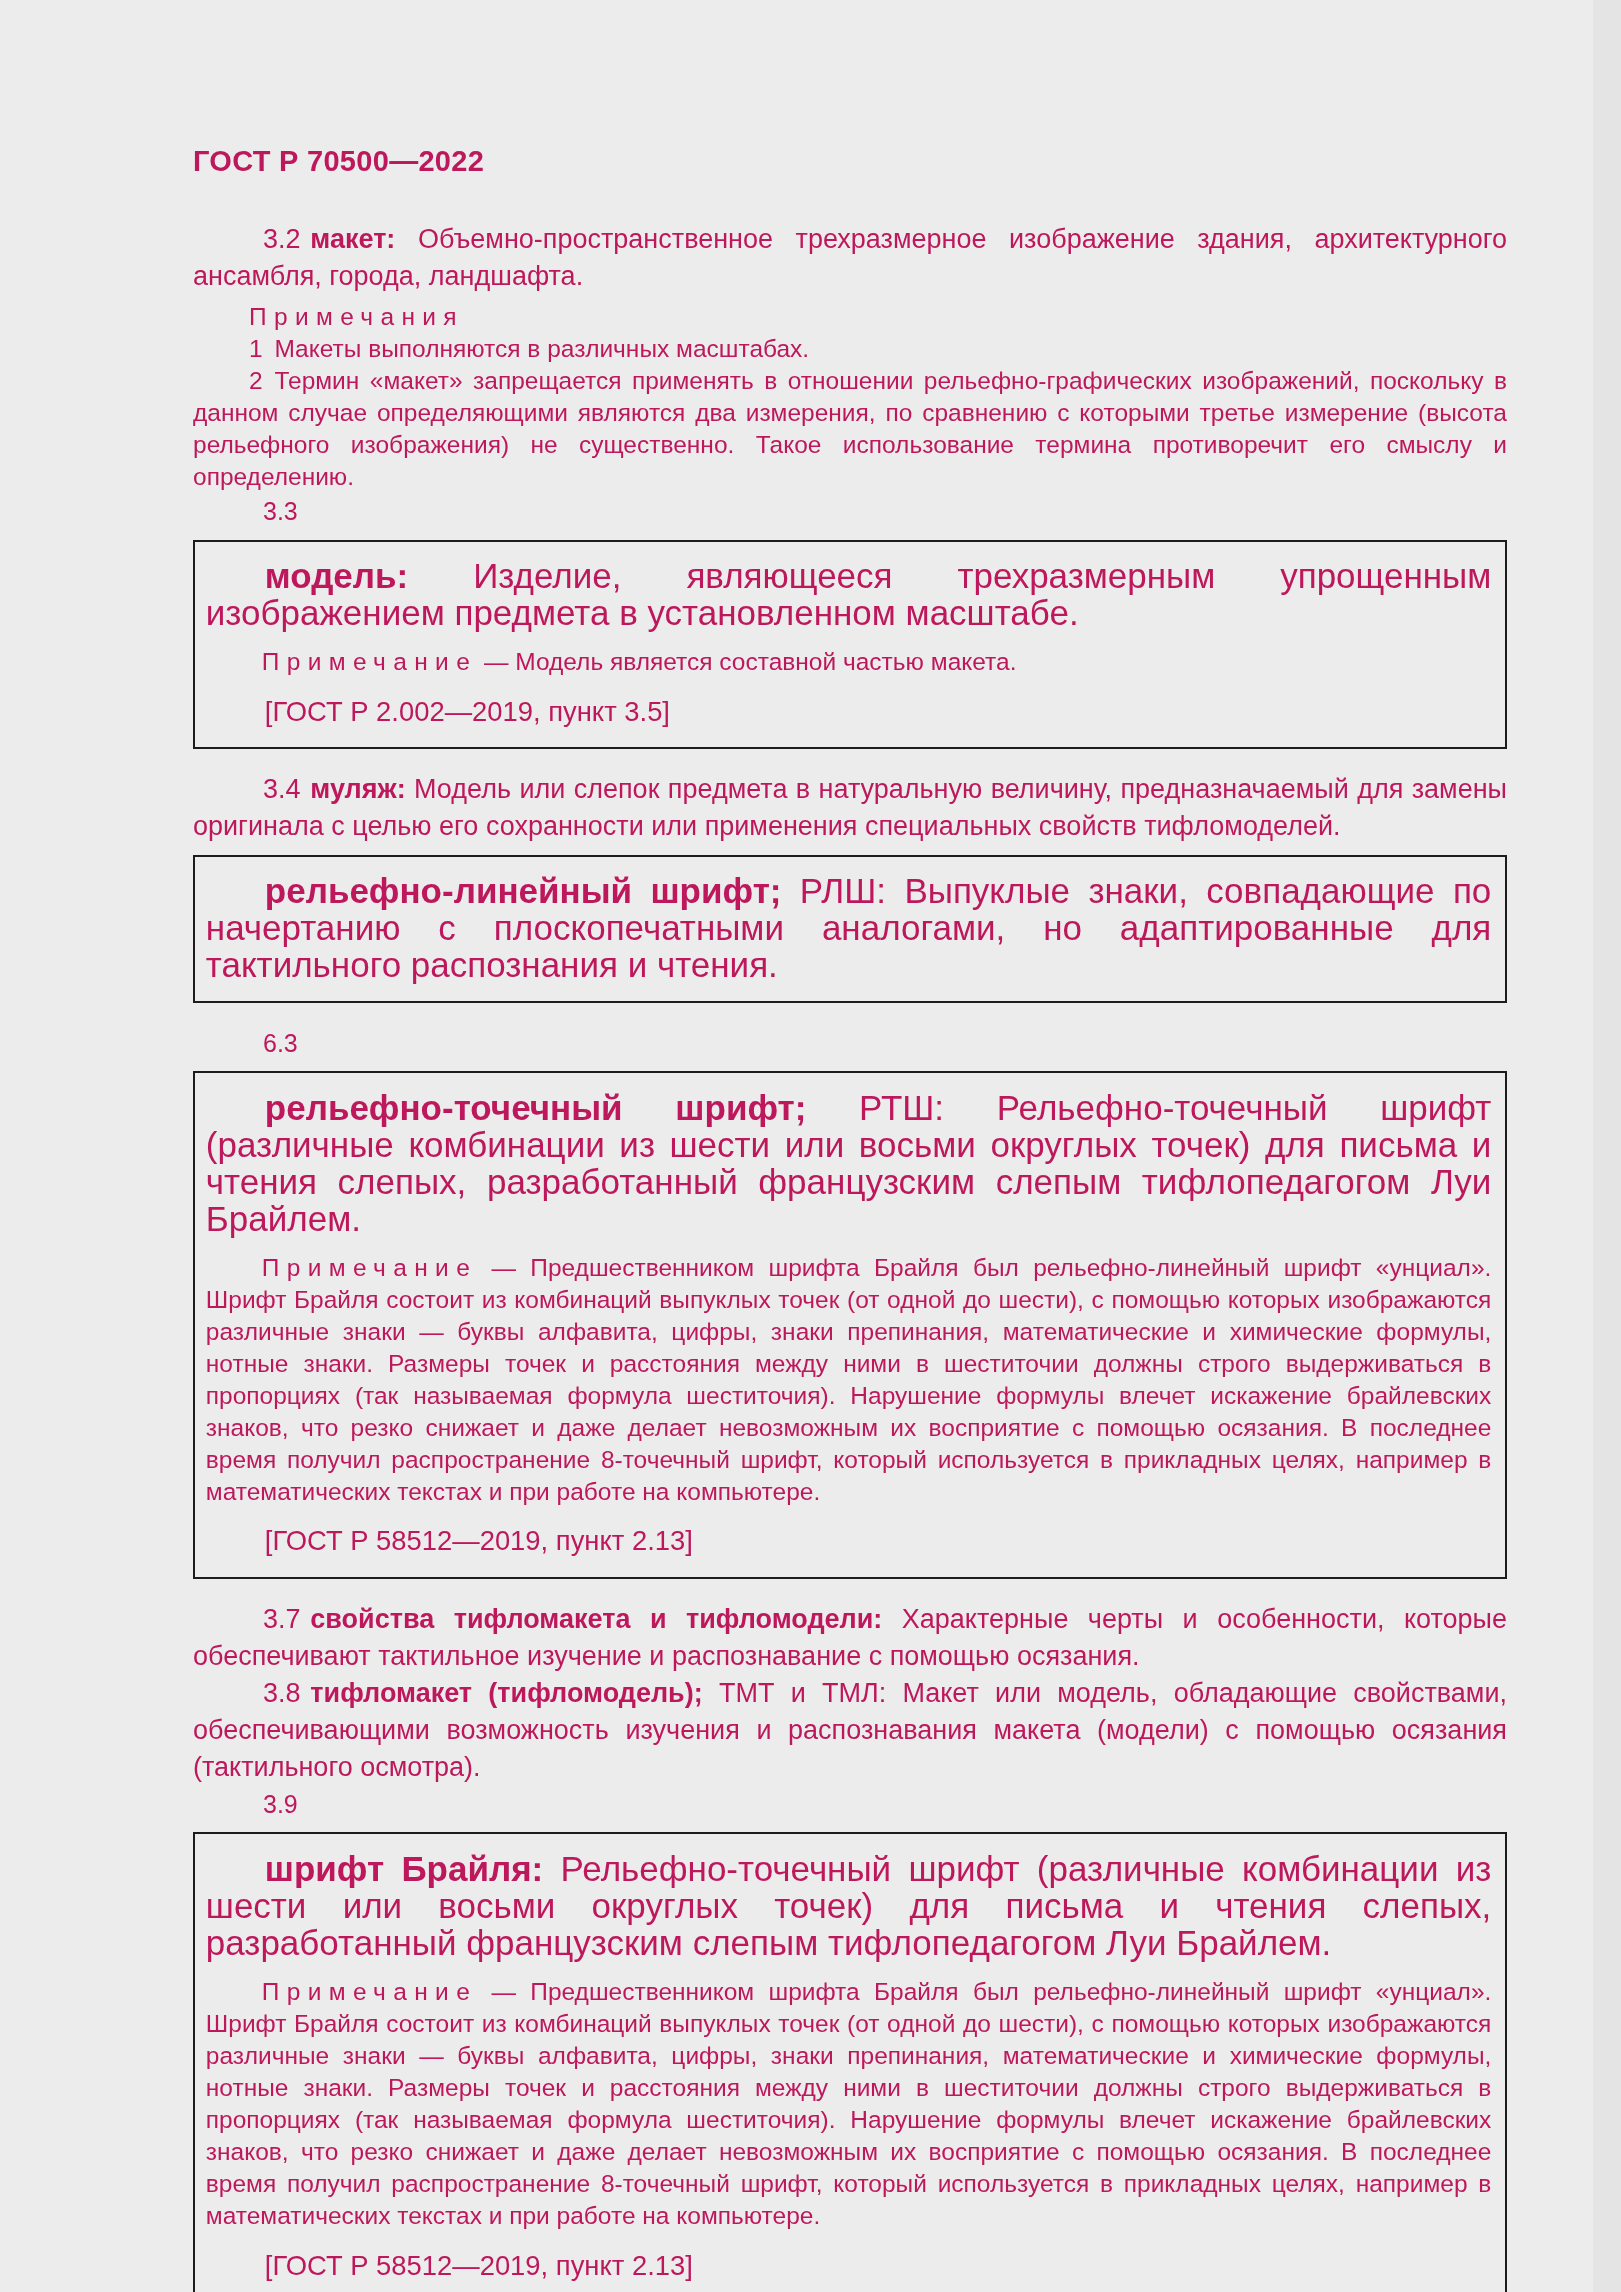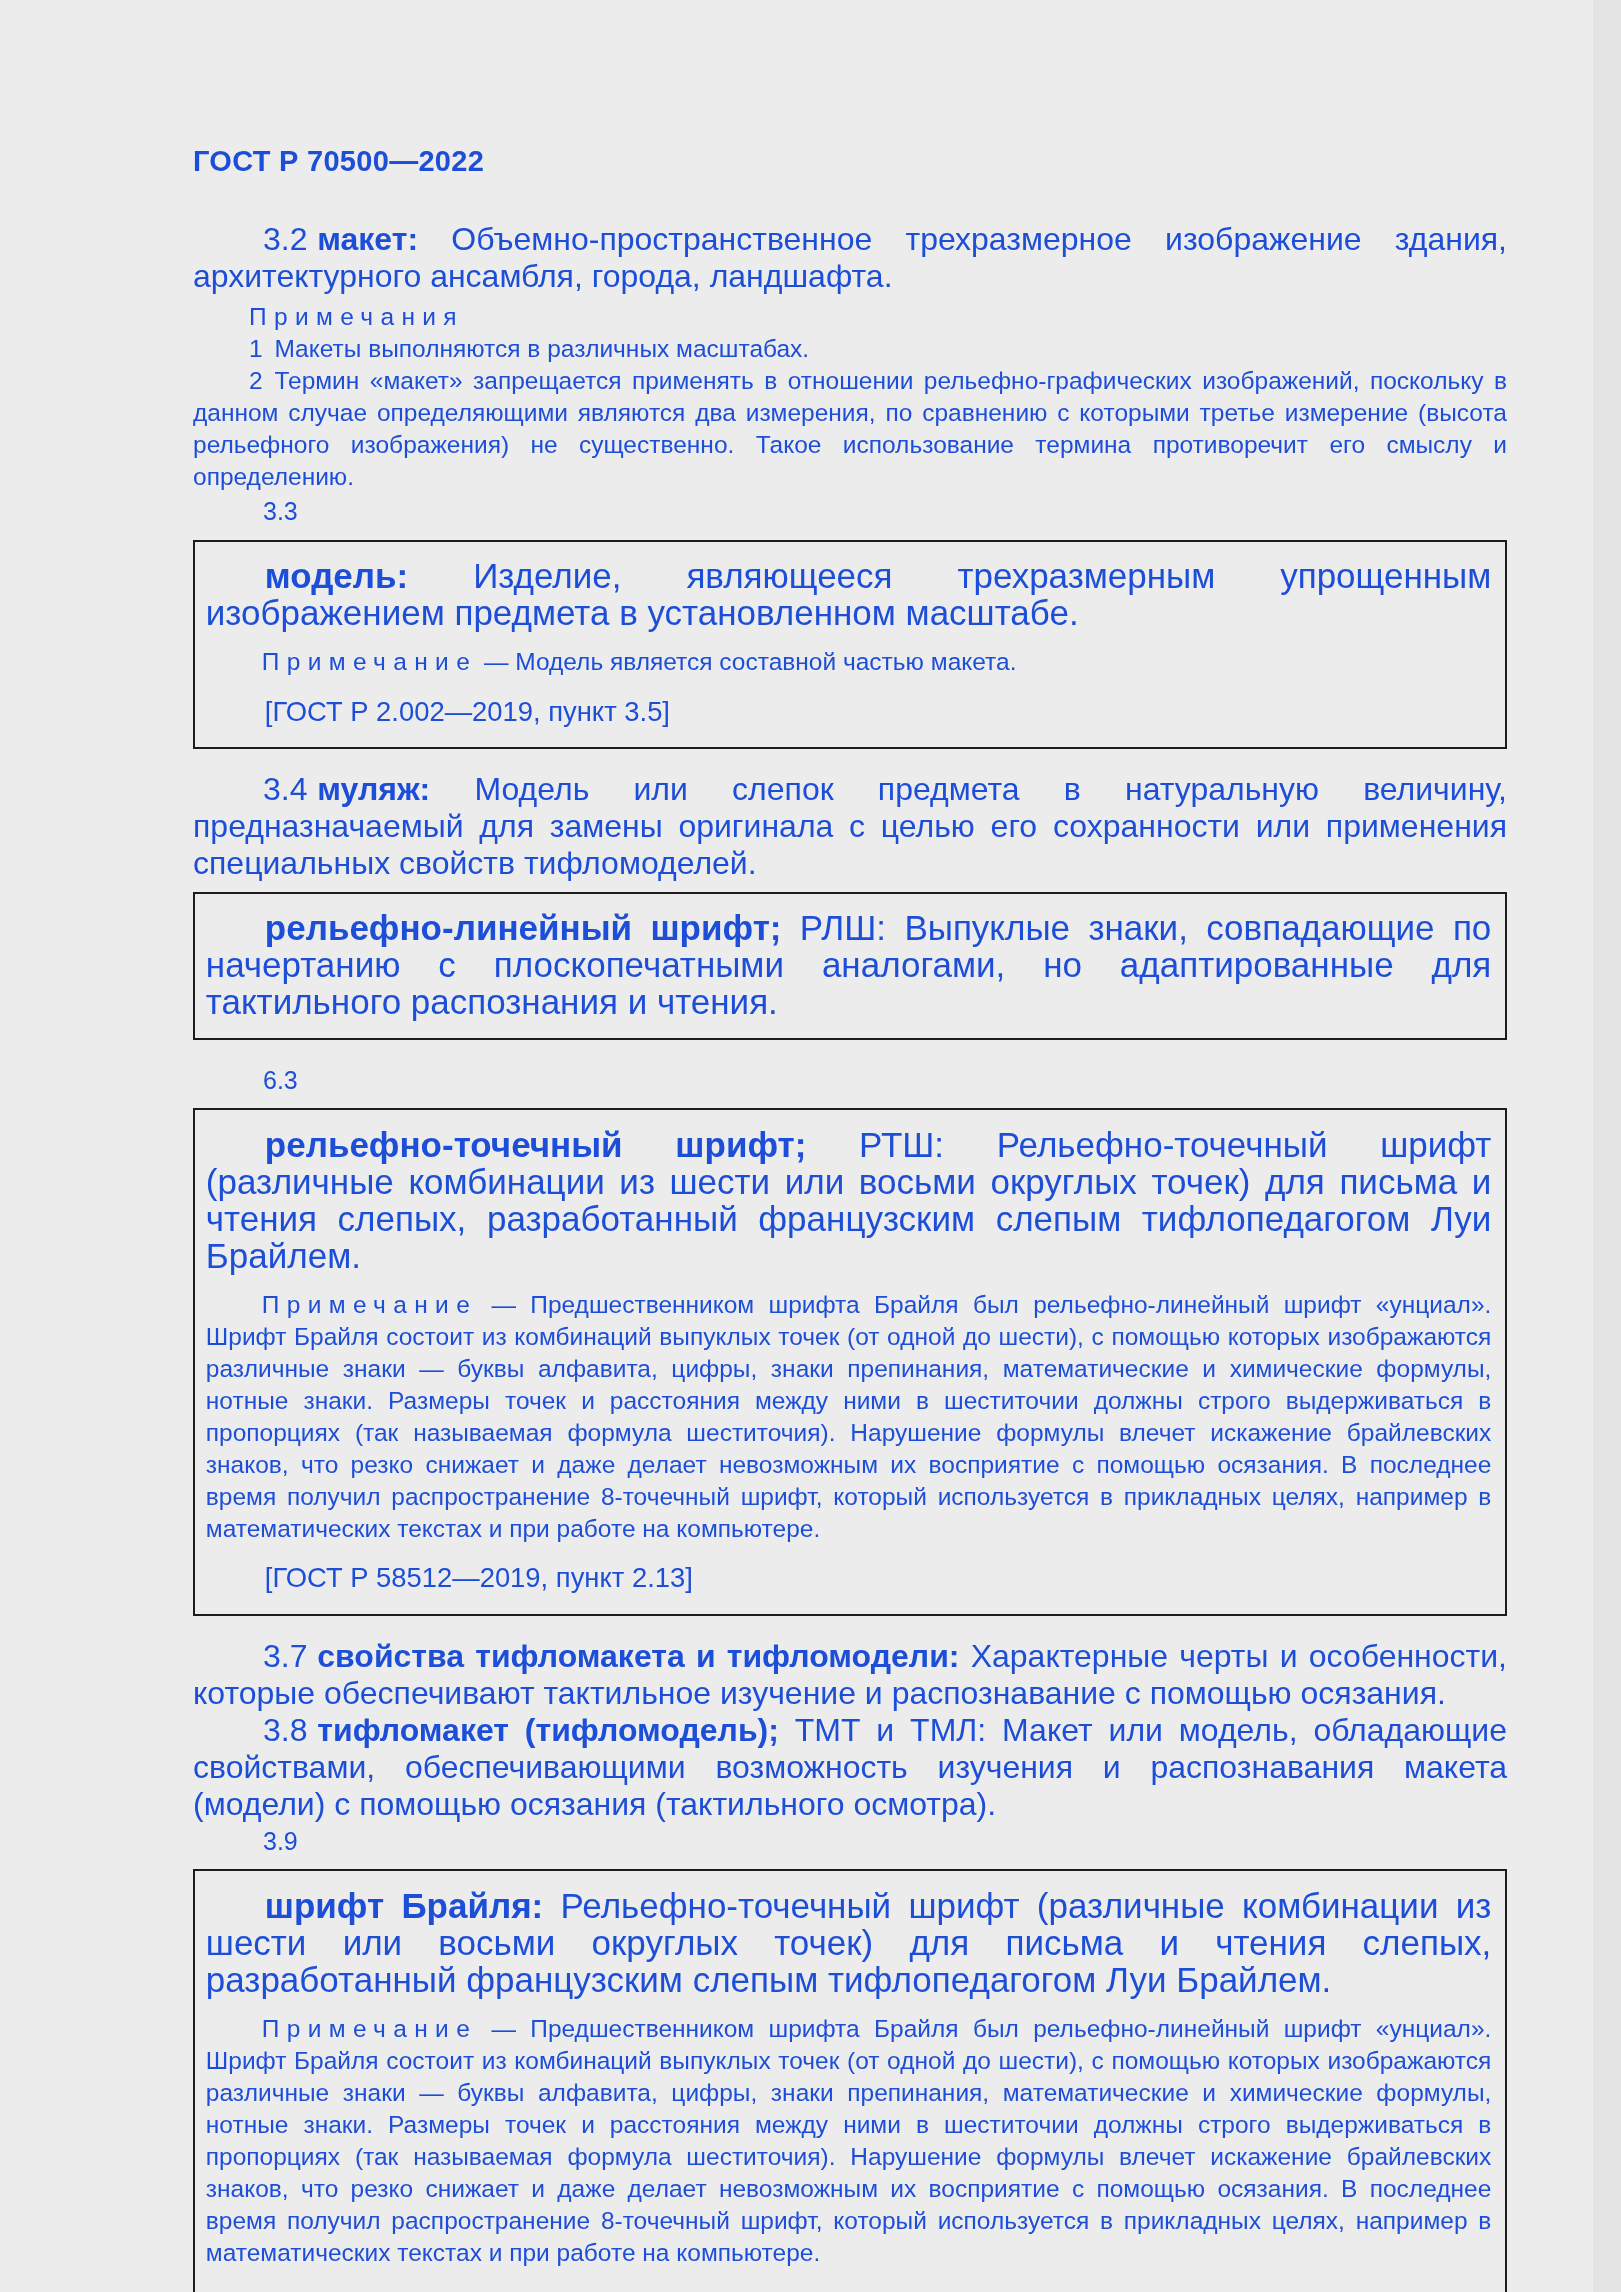--- a/index.html
+++ b/index.html
@@ -3,38 +3,38 @@
 <meta charset="utf-8">
 <style>
   * { margin: 0; padding: 0; box-sizing: border-box; }
   html, body { background: #e4e4e4; }
   .page {
     position: relative;
     width: 1593px;
     height: 2293px;
     background: #ececec;
     font-family: "Liberation Sans", sans-serif;
-    color: #1d4ed8;
+    color: #be185d;
     overflow: hidden;
   }
   .content {
     position: absolute;
     left: 193px;
     top: 145px;
     width: 1314px;
   }
   .doc-header {
     font-weight: bold;
     font-size: 29px;
     line-height: 33px;
     margin-bottom: 43px;
     letter-spacing: 0.01em;
   }
   p.body {
-    font-size: 32px;
+    font-size: 27px;
     line-height: 37px;
     text-align: justify;
     text-indent: 70px;
   }
   p.numline {
     font-size: 25px;
     line-height: 37px;
     text-indent: 70px;
   }
   .term { font-weight: bold; }

